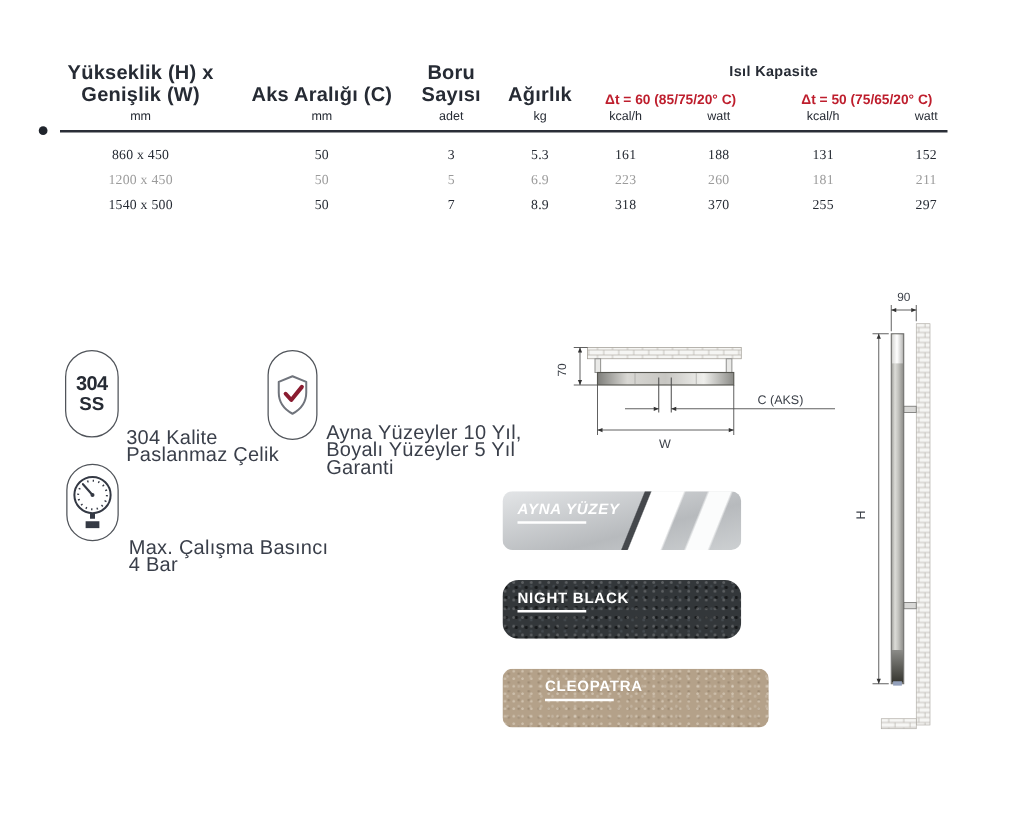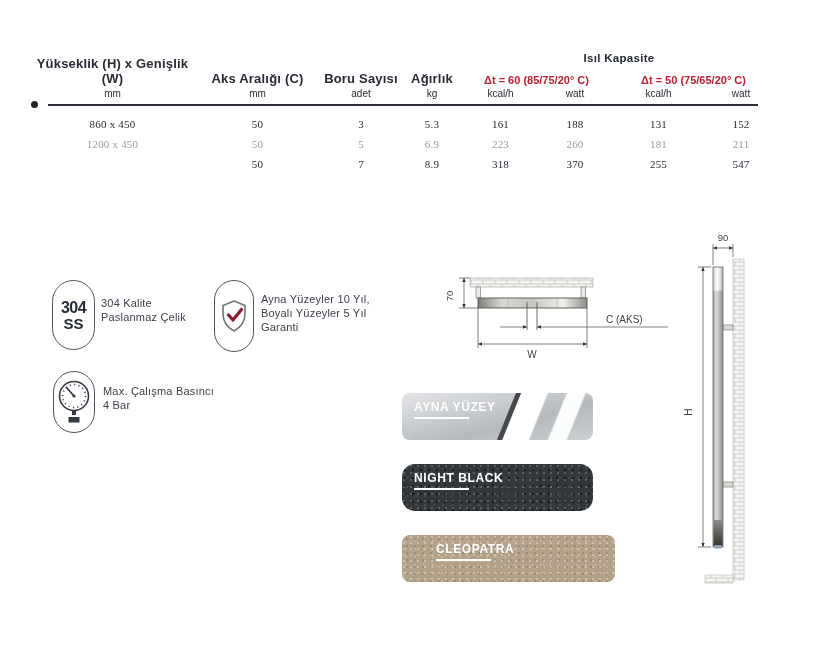--- a/index.html
+++ b/index.html
@@ -9,48 +9,49 @@
   }
   
   .spec-table{
     position:absolute;left:30px;top:46px;width:746px;
     display:grid;
     grid-template-columns:165px 125px 82px 60px 77px 72px 95px 70px;
     grid-template-rows:24px 18px 16px 10px 20px 20px 20px;
   }
   .cell{display:flex;align-items:center;justify-content:center;text-align:center;}
   .group-head{grid-column:5/9;grid-row:1;font-weight:bold;font-size:11.5px;letter-spacing:.3px;}
-  .col-head{grid-row:2;font-weight:bold;font-size:13px;letter-spacing:.2px;align-items:flex-end;padding-bottom:2px;}
+  .col-head{grid-row:2;font-weight:bold;font-size:16px;letter-spacing:.2px;align-items:flex-end;padding-bottom:2px;}
   .dt-head{grid-row:2;font-weight:bold;font-size:11px;color:#be1e2d;align-items:flex-end;padding-bottom:2px;}
   .unit{grid-row:3;font-size:10px;align-items:flex-start;}
   .rule-row{grid-column:1/-1;grid-row:4;position:relative;}
   .rule-line{margin-left:18px;width:710px;border-top:2px solid #2a2e37;}
   .bullet{position:absolute;left:1px;top:-3px;width:7px;height:7px;border-radius:50%;background:#20242c;}
   .d{font-size:11px;letter-spacing:.2px;font-family:Liberation Serif, serif;}
   .r5{grid-row:5;} .r6{grid-row:6;} .r7{grid-row:7;}
   .muted{color:#9b9b9b;}
   
   .pill{position:absolute;border:1.4px solid #50545a;border-radius:999px;background:#fff;
         display:flex;flex-direction:column;align-items:center;justify-content:center;}
   .pill-304{left:52px;top:280px;width:41px;height:68px;}
   .pill-304 .t1{font-weight:bold;font-size:16px;line-height:17px;letter-spacing:-.5px;}
   .pill-304 .t2{font-weight:bold;font-size:15px;line-height:16px;}
   .pill-shield{left:214px;top:280px;width:38px;height:70px;}
   .pill-gauge{left:53px;top:371px;width:40px;height:60px;}
-  .badge-text{position:absolute;font-size:11px;line-height:14px;color:#3a3f4a;letter-spacing:.2px;}
+  .badge-text{position:absolute;font-size:16px;line-height:14px;color:#3a3f4a;letter-spacing:.2px;margin-top:48px;}
   .bt1{left:101px;top:296px;}
   .bt2{left:261px;top:292px;}
   .bt3{left:103px;top:384px;}
   
   .swatch{position:absolute;left:402px;width:191px;height:47px;border-radius:8px;overflow:hidden;}
   .sw1{top:393px;
     background:
       linear-gradient(112deg, rgba(0,0,0,0) 54%, #45484c 54.5% 56.5%, #ffffff 57% 69%, rgba(255,255,255,0) 70%),
       linear-gradient(112deg, rgba(255,255,255,0) 78%, #fbfcfc 79% 87%, rgba(255,255,255,0) 88%),
       linear-gradient(165deg,#e3e5e7 0%,#b7babd 62%,#cdd0d2 100%);
+    font-style: italic;
   }
   .sw2{top:464px;background-color:#33373a;
     background-image:
       radial-gradient(circle at 2px 2px, rgba(255,255,255,.20) 0 .8px, transparent 1.4px),
       radial-gradient(circle at 5px 5px, rgba(150,165,180,.16) 0 .8px, transparent 1.4px),
       radial-gradient(circle at 3px 6px, rgba(0,0,0,.55) 0 1px, transparent 1.6px);
     background-size:7px 7px,9px 9px,8px 8px;
     border-radius:13px;
   }
   .sw3{top:535px;background-color:#b4a189;
@@ -108,27 +109,28 @@
 
     <div class="cell d r6 muted" style="grid-column:1">1200 x 450</div>
     <div class="cell d r6 muted" style="grid-column:2">50</div>
     <div class="cell d r6 muted" style="grid-column:3">5</div>
     <div class="cell d r6 muted" style="grid-column:4">6.9</div>
     <div class="cell d r6 muted" style="grid-column:5">223</div>
     <div class="cell d r6 muted" style="grid-column:6">260</div>
     <div class="cell d r6 muted" style="grid-column:7">181</div>
     <div class="cell d r6 muted" style="grid-column:8">211</div>
 
+    <div class="cell d r7" style="grid-column:1">1540 x 500</div>
     <div class="cell d r7" style="grid-column:2">50</div>
     <div class="cell d r7" style="grid-column:3">7</div>
     <div class="cell d r7" style="grid-column:4">8.9</div>
     <div class="cell d r7" style="grid-column:5">318</div>
     <div class="cell d r7" style="grid-column:6">370</div>
     <div class="cell d r7" style="grid-column:7">255</div>
-    <div class="cell d r7" style="grid-column:8">547</div>
+    <div class="cell d r7" style="grid-column:8">297</div>
   </div>
 
   <div class="pill pill-304">
     <div class="t1">304</div>
     <div class="t2">SS</div>
   </div>
   <div class="badge-text bt1">
     <div>304 Kalite</div>
     <div>Paslanmaz Çelik</div>
   </div>

